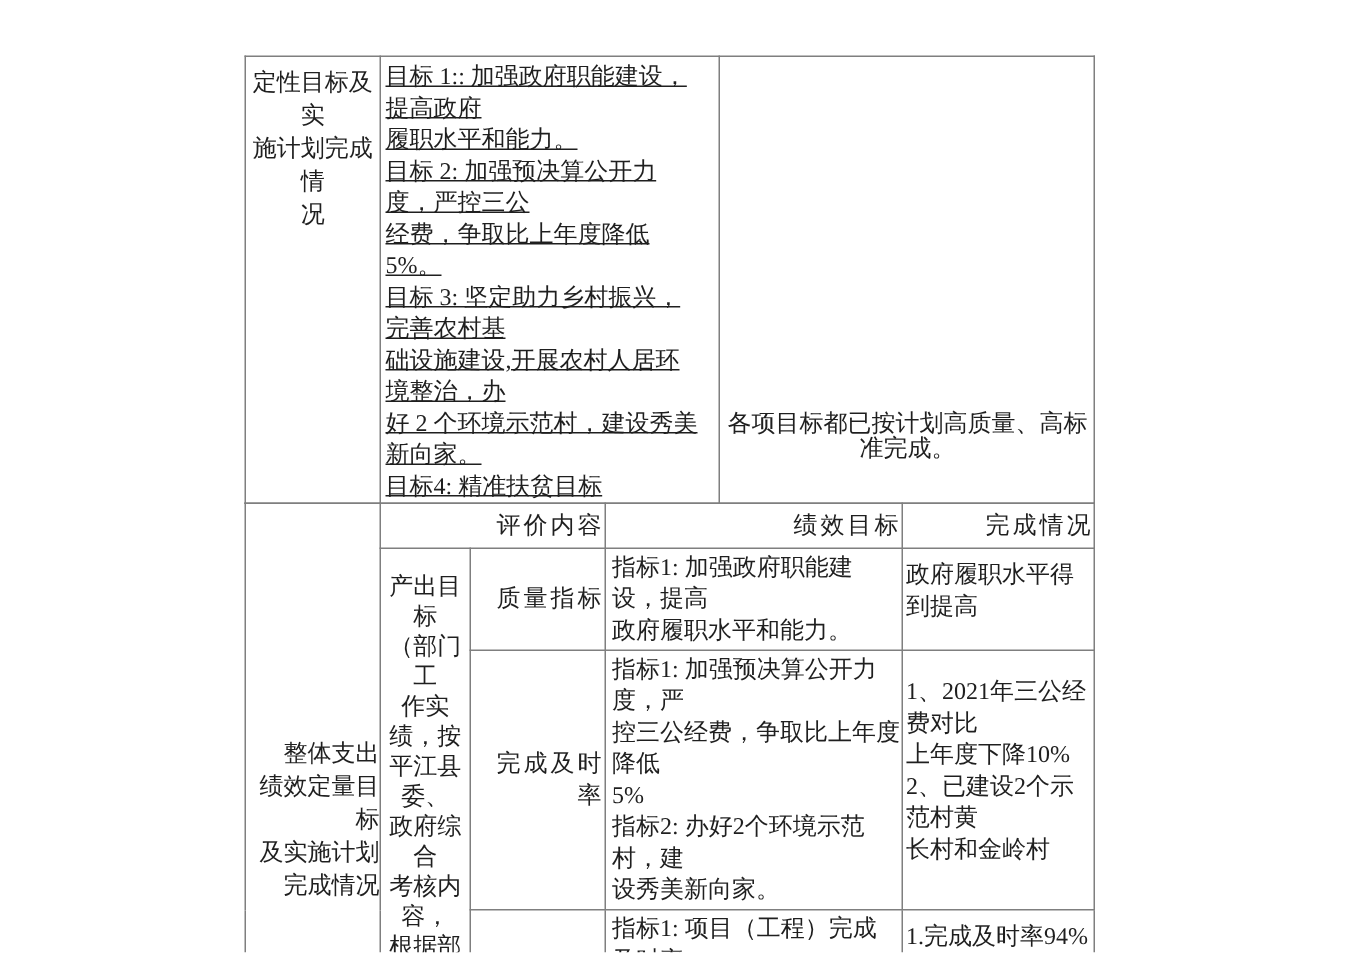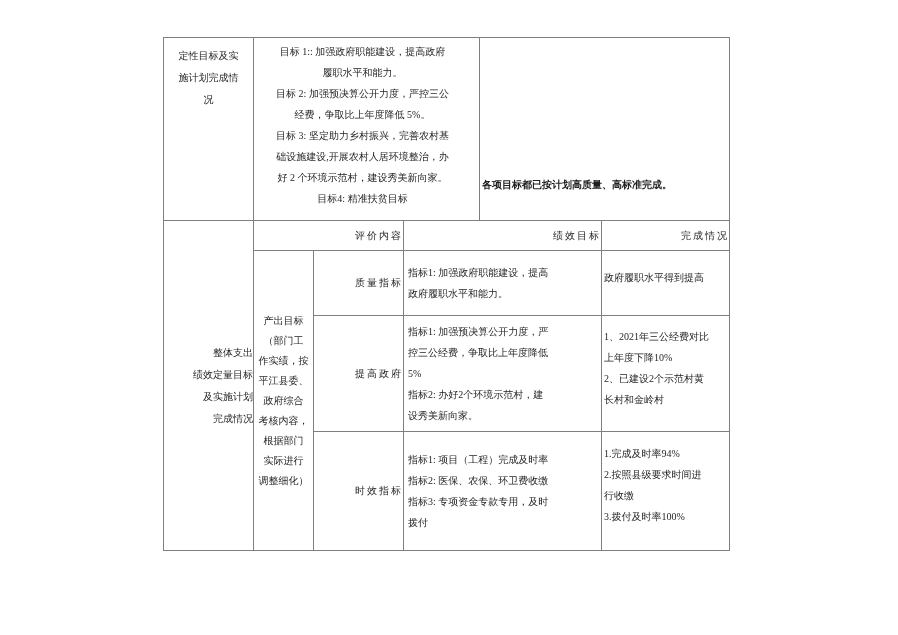--- a/index.html
+++ b/index.html
@@ -5,29 +5,29 @@
   html,body{margin:0;padding:0;background:#fff;}
   .page{
     position:relative;width:898px;height:635px;background:#ffffff;
     font-family:"Liberation Serif","DejaVu Serif",serif;
     color:#1f1f1f;overflow:hidden;
   }
   .tbl-wrap{position:absolute;left:163px;top:37px;width:566px;}
   table{border-collapse:collapse;table-layout:fixed;width:566px;}
   td{
     border:1px solid #7f7f7f;
-    font-size:10px;color:#1f1f1f;
+    font-size:16px;color:#1f1f1f;
     overflow:hidden;vertical-align:middle;
     padding:0;
   }
   .pre{white-space:pre-line;}
   
   .s1-label{width:90px;vertical-align:top;text-align:center;padding-top:7px;line-height:22px;}
-  .s1-goals{width:225px;vertical-align:top;text-align:center;padding:3px 11px 0 3px;line-height:21px;}
-  .s1-done{width:250px;vertical-align:bottom;text-align:left;padding:0 1px 27px 2px;line-height:17px;font-weight:bold;}
+  .s1-goals{width:225px;vertical-align:top;text-align:left;padding:3px 11px 0 3px;line-height:21px;text-decoration:underline;}
+  .s1-done{width:250px;vertical-align:bottom;text-align:center;padding:0 1px 27px 2px;line-height:17px;}
   
   .s2-label{text-align:right;line-height:22px;}
   .hdr{text-align:right;letter-spacing:2px;}
   .outgoal{text-align:center;line-height:20px;padding:0 1px;margin-left:24px;}
   .ind{text-align:right;letter-spacing:2px;}
   .target{text-align:left;padding:2px 1px 2px 4px;line-height:21px;}
   .done{text-align:left;padding:2px 1px 14px 2px;line-height:21px;}
   .tableB{margin-top:-1px;}
 </style>
 </head>
@@ -87,21 +87,21 @@
 考核内容，
 根据部门
 实际进行
 调整细化）</td>
         <td class="ind">质量指标</td>
         <td class="target pre">指标1: 加强政府职能建设，提高
 政府履职水平和能力。</td>
         <td class="done pre">政府履职水平得到提高</td>
       </tr>
       <tr style="height:116px">
-        <td class="ind">提高政府</td>
+        <td class="ind">完成及时率</td>
         <td class="target pre">指标1: 加强预决算公开力度，严
 控三公经费，争取比上年度降低
 5%
 指标2: 办好2个环境示范村，建
 设秀美新向家。</td>
         <td class="done pre">1、2021年三公经费对比
 上年度下降10%
 2、已建设2个示范村黄
 长村和金岭村</td>
       </tr>

